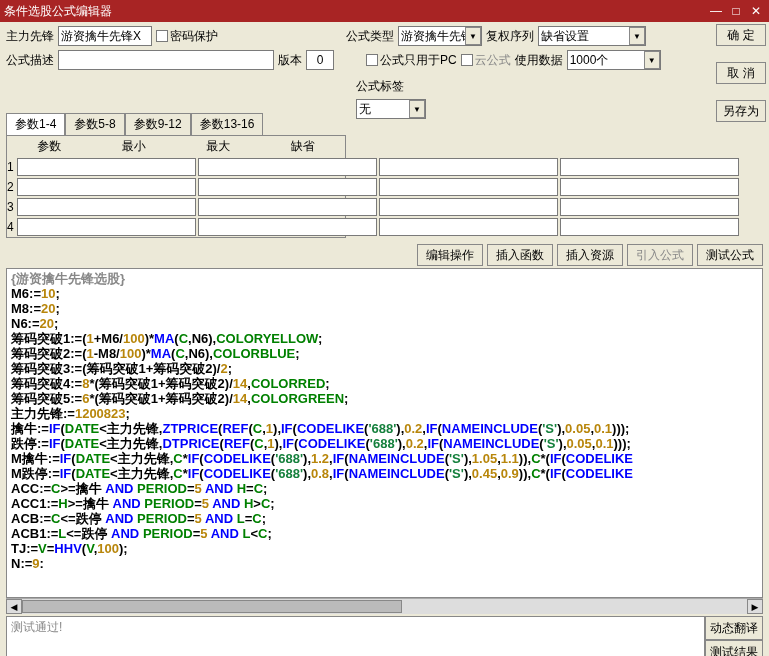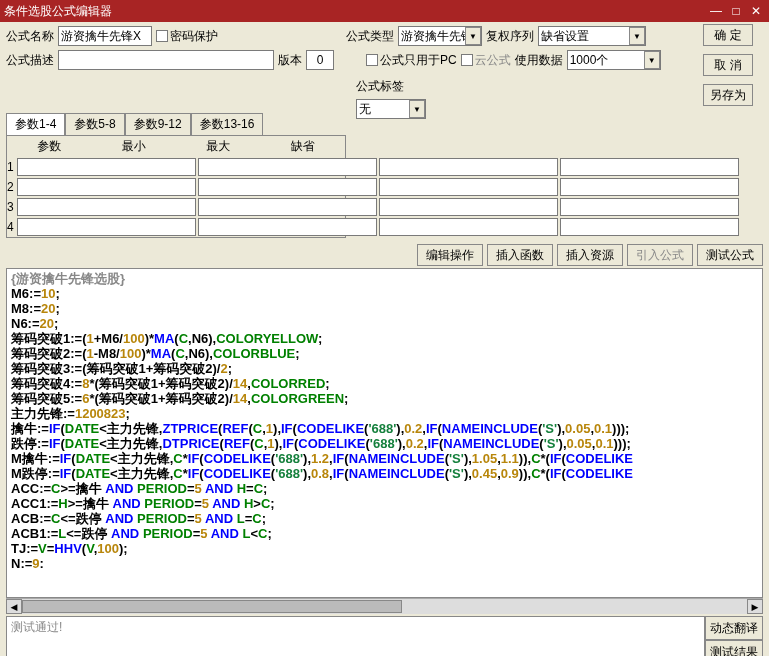--- a/index.html
+++ b/index.html
@@ -53,21 +53,21 @@
 
 <div class="titlebar">
   <span class="title">条件选股公式编辑器</span>
   <span class="winbtn">—</span>
   <span class="winbtn">□</span>
   <span class="winbtn">✕</span>
 </div>
 
 <div style="position:relative;">
 <div class="toprow">
-  <span class="label">公式名称</span>
+  <span class="label">主力先锋</span>
   <input class="input" style="width: 94px;" value="游资擒牛先锋X">
   <span class="chk">
         <span class="chkbox"></span>
         <span>密码保护</span>
       </span>
   <span style="width:120px"></span>
   <span class="label">公式类型</span>
   <div class="select" style="width:84px">
         <span>游资擒牛先锋</span>
         <span class="arrow">▼</span>
@@ -91,21 +91,21 @@
   <span class="chk gray2">
         <span class="chkbox"></span>
         <span>云公式</span>
       </span>
   <span class="label">使用数据</span>
   <div class="select" style="width:94px">
         <span>1000个</span>
         <span class="arrow">▼</span>
       </div>
 </div>
-<div style="position:absolute;right:16px;top:2px;display:flex;flex-direction:column;gap:8px;">
+<div style="position:absolute;right:3px;top:2px;display:flex;flex-direction:column;gap:16px;">
   <div class="btn" style="width:50px">确 定</div>
   <div class="btn" style="width:50px">取 消</div>
   <div class="btn" style="width:50px">另存为</div>
 </div>
 </div>
 
 <div class="paramsarea">
   <div class="paramsleft">
     <div class="tabs" id="ptabs">
         <div class="tab active">参数1-4</div>

